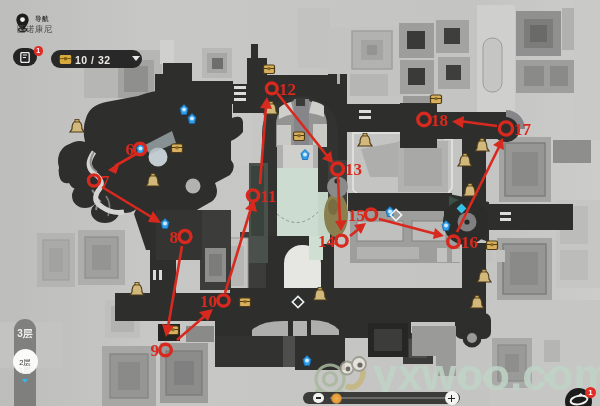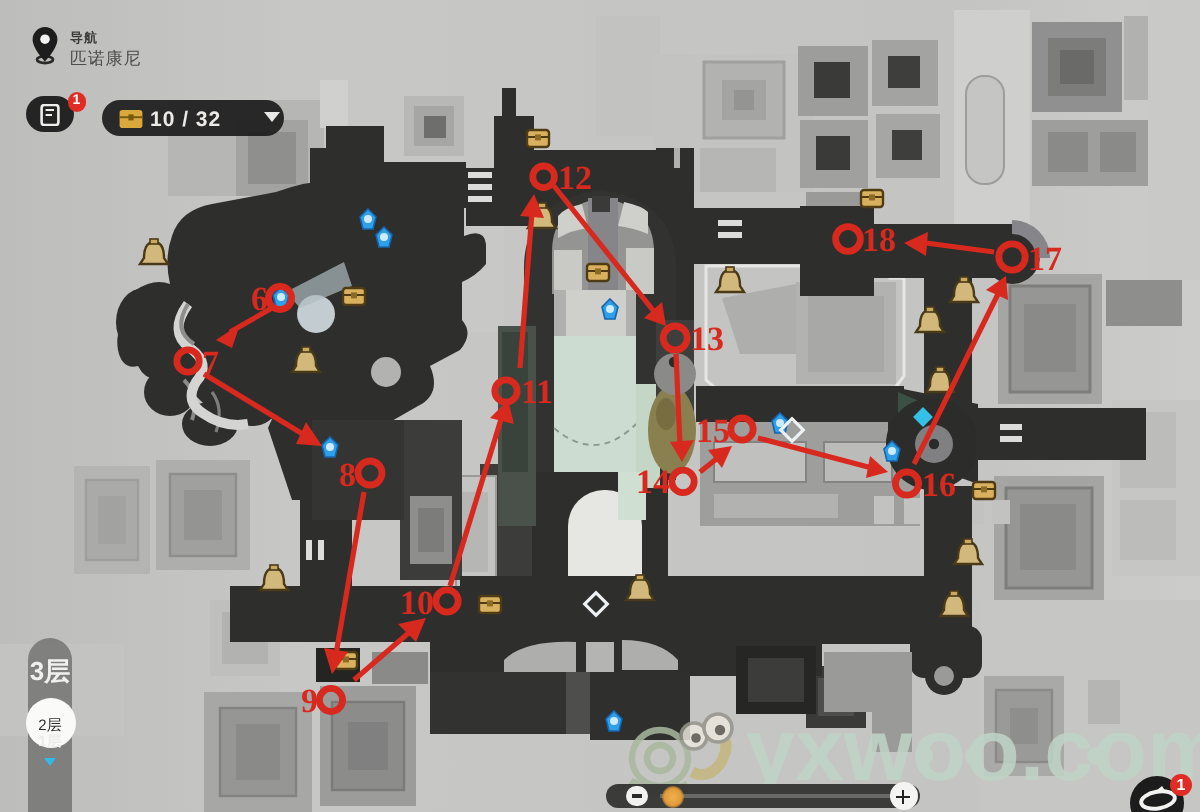--- a/index.html
+++ b/index.html
@@ -540,21 +540,21 @@
 </svg>
 
 <svg class="ui" style="left:9px;top:12px;" width="26" height="24" viewBox="0 0 26 24">
   <path d="M9.5,17.8 a4,1.7 0 1 0 8,0 a4,1.7 0 1 0 -8,0" fill="none" stroke="#2a2a2a" stroke-width="1.4"></path>
   <path d="M13.5,1.5 a6.2,6.2 0 0 1 6.2,6.2 c0,4.6 -6.2,11 -6.2,11 c0,0 -6.2,-6.4 -6.2,-11 a6.2,6.2 0 0 1 6.2,-6.2 Z" fill="#1d1d1d"></path>
   <circle cx="13.5" cy="7.6" r="2.4" fill="#f2f2f0"></circle>
 </svg>
 
 <div class="ui" style="left:35px;top:15px;font-size:6.5px;font-weight:bold;color:#3a3a3a;letter-spacing:0.5px;">导航</div>
 
-<div class="ui" style="left:35px;top:23.5px;font-size:8.5px;color:#4c4c4c;letter-spacing:0.4px;">匹诺康尼</div>
+<div class="ui" style="left:17px;top:23.5px;font-size:8.5px;color:#4c4c4c;letter-spacing:0.4px;">匹诺康尼</div>
 
 <div class="ui" style="left:13px;top:48px;width:24px;height:18px;border-radius:9px;background:#242424;"></div>
 <svg class="ui" style="left:20px;top:52px;" width="10" height="11" viewBox="0 0 10 11">
   <rect x="0.8" y="0.5" width="8.4" height="10" rx="1.4" fill="none" stroke="#eeeeec" stroke-width="1.3"></rect>
   <line x1="2.8" y1="3" x2="7" y2="3" stroke="#eeeeec" stroke-width="1"></line>
   <line x1="2.8" y1="5.5" x2="6" y2="5.5" stroke="#eeeeec" stroke-width="1"></line>
 </svg>
 
 <div class="ui" style="left:33.5px;top:46px;width:9.5px;height:9.5px;border-radius:50%;background:#df2d26;color:#fff;font-size:7px;font-weight:bold;text-align:center;line-height:10px;">1</div>
 
@@ -564,21 +564,21 @@
   <line x1="0.8" y1="4.6" x2="12.2" y2="4.6" stroke="#7a5a10" stroke-width="1"></line>
   <rect x="5.2" y="3.2" width="2.6" height="3" fill="#7a5a10"></rect>
 </svg>
 
 <div class="ui" style="left:75px;top:53.5px;font-size:10.5px;font-weight:bold;color:#eceae6;letter-spacing:0.5px;">10 / 32</div>
 
 <div class="ui" style="left:132px;top:55.5px;width:0;height:0;border-left:4.5px solid transparent;border-right:4.5px solid transparent;border-top:5.5px solid #e8e8e6;"></div>
 
 <div class="ui" style="left:14px;top:319px;width:22px;height:92px;border-radius:11px 11px 0 0;background:rgba(118,118,116,0.88);"></div>
 
-<div class="ui" style="left:14px;top:327px;width:22px;text-align:center;font-size:13px;font-weight:bold;color:#f0f0ee;">3层</div>
+<div class="ui" style="left:14px;top:327px;width:22px;text-align:center;font-size:10px;font-weight:bold;color:#f0f0ee;">3层</div>
 
 <div class="ui" style="left:12.5px;top:349px;width:25px;height:25px;border-radius:50%;background:#fafaf8;"></div>
 <div class="ui" style="left:12.5px;top:357.5px;width:25px;text-align:center;font-size:7.5px;font-weight:normal;color:#2e2e2e;">2层</div>
 
 <div class="ui" style="left:21.5px;top:379px;width:0;height:0;border-left:3.5px solid transparent;border-right:3.5px solid transparent;border-top:4px solid #35b8e8;"></div>
 
 <div class="ui" style="left:14px;top:366px;width:22px;text-align:center;font-size:7.5px;font-weight:bold;color:#ececea;">1层</div>
 
 <div class="ui" style="left:303px;top:392px;width:157px;height:12px;border-radius:6px;background:rgba(50,50,48,0.94);"></div>
 

